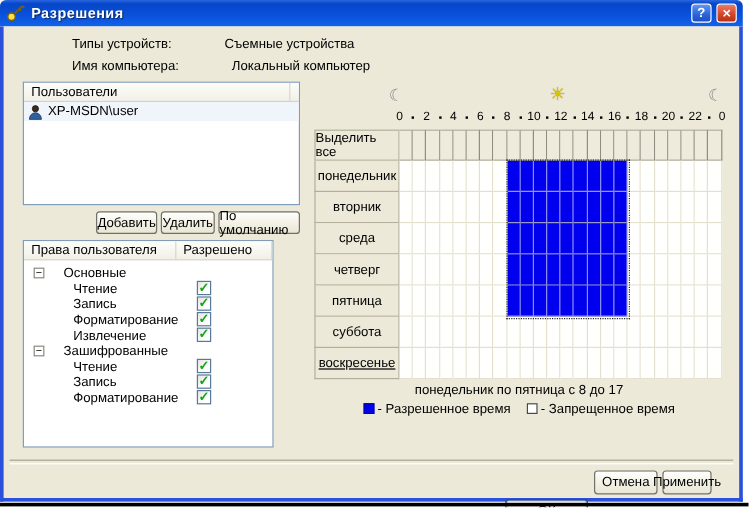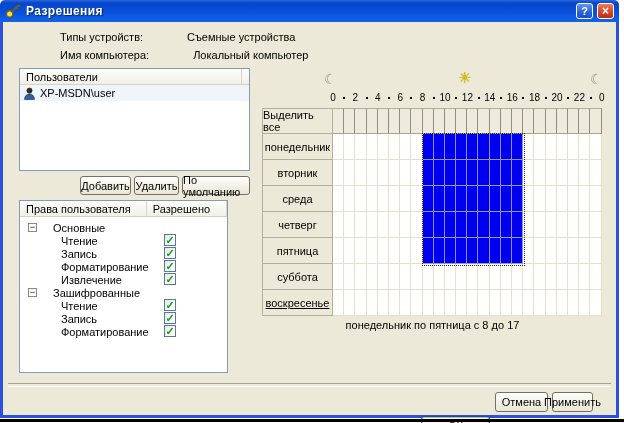--- a/index.html
+++ b/index.html
@@ -412,20 +412,24 @@
           <div class="sched-cell"></div>
           <div class="sched-cell"></div>
           <div class="sched-cell"></div>
           <div class="sched-cell"></div>
         </div>
         <div class="sel-overlay" style="left: 159.6px; top: 25px; width: 101.8px; height: 131px;"></div>
       </div>
 
     <div class="sched-caption">понедельник по пятница с 8 до 17</div>
 
+    <div class="legend">
+      <span class="sq sq-allowed" id="legend-allowed-sq" style="background: rgb(0, 0, 238);"></span><span>- Разрешенное время</span>
+      <span class="sq sq-denied"></span><span>- Запрещенное время</span>
+    </div>
 
     <div class="divider"></div>
 
     <div class="btn btn-default" style="left:421px;top:392px;width:69px;height:20px;margin-top:24px;">
         <span>ОК</span>
       </div>
     <div class="btn" style="left:495px;top:392px;width:53px;height:20px;">
         <span>Отмена</span>
       </div>
     <div class="btn" style="left:552px;top:392px;width:41px;height:20px;">

